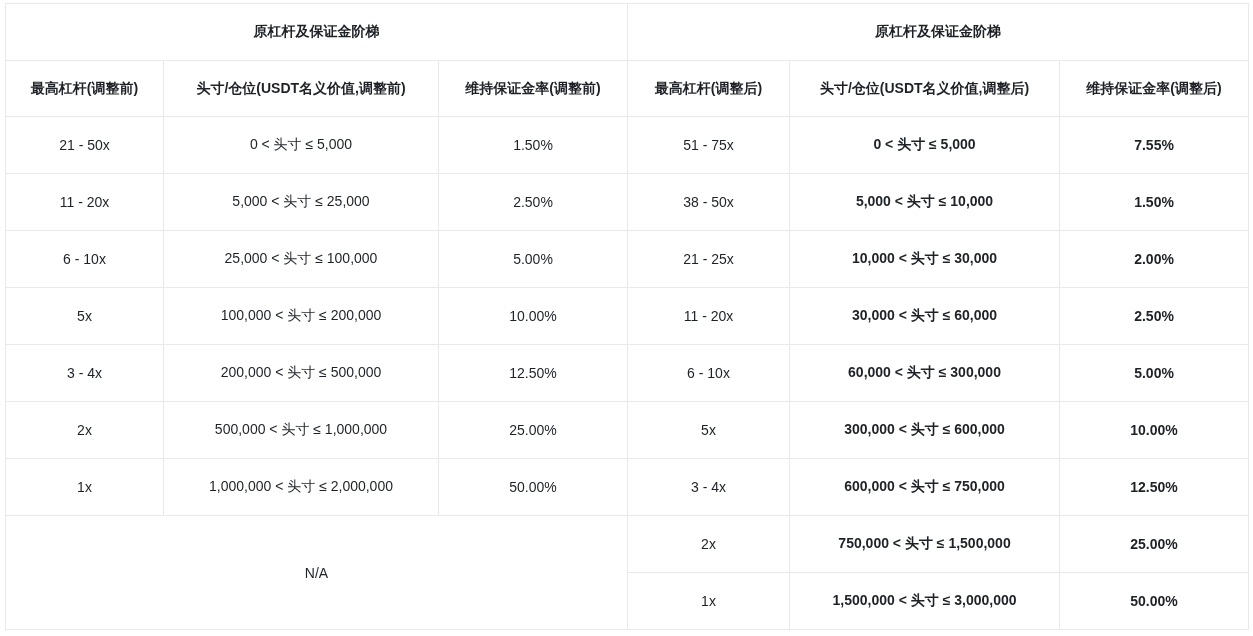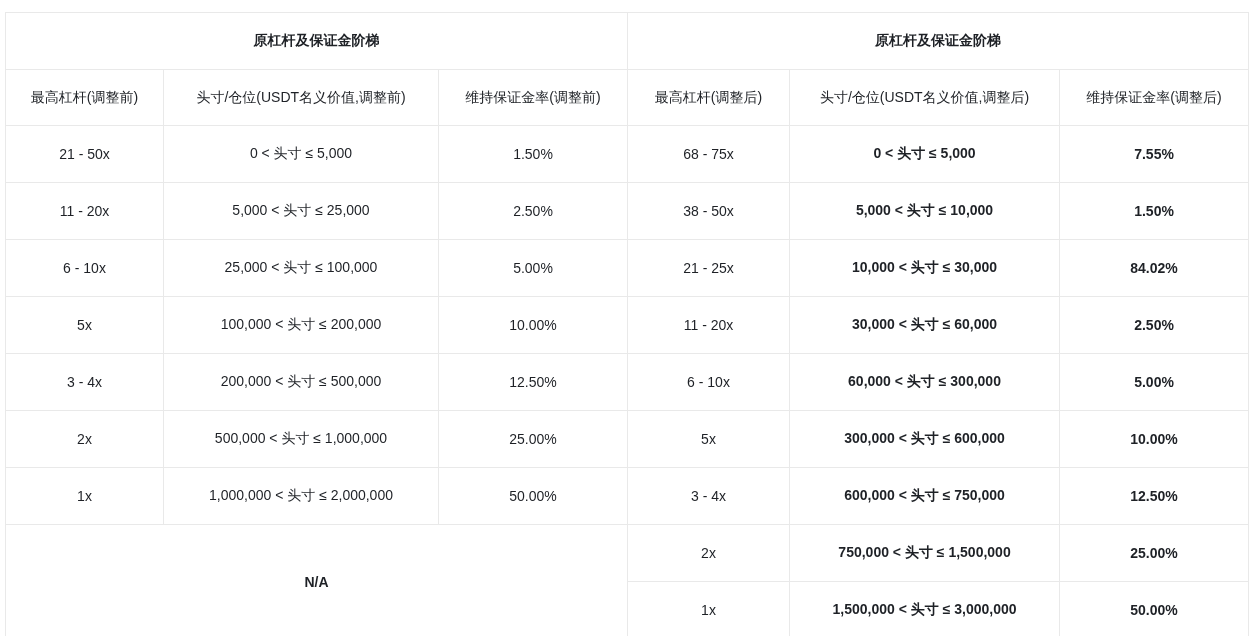--- a/index.html
+++ b/index.html
@@ -5,21 +5,21 @@
   html, body {
     margin: 0;
     padding: 0;
     background: #ffffff;
   }
   .page {
     width: 1253px;
     height: 636px;
     background: #ffffff;
     box-sizing: border-box;
-    padding: 12px 5px;
+    padding: 3px 5px;
     font-family: "Liberation Sans", "DejaVu Sans", sans-serif;
     border-radius: 9px;
   }
   table.tiers {
     border-collapse: collapse;
     table-layout: fixed;
     width: 1243px;
     color: #1e2126;
     font-size: 14px;
   }
@@ -32,33 +32,33 @@
     background: #ffffff;
     overflow: hidden;
     white-space: nowrap;
   }
   tr.group-row th {
     height: 56px;
     font-weight: 700;
   }
   tr.cols-row th {
     height: 55px;
-    font-weight: 400;
+    font-weight: 700;
     margin-top: 28px;
   }
   tbody td {
     height: 56px;
     font-weight: 400;
     margin-top: 28px;
   }
   tbody td.b {
     font-weight: 700;
   }
   td.na-cell {
-    font-weight: 700;
+    font-weight: 400;
   }
 </style>
 </head>
 <body>
 
 <div class="page">
   <table class="tiers">
     <colgroup>
       <col style="width:158px">
       <col style="width:275px">
@@ -79,39 +79,39 @@
         <th>最高杠杆(调整后)</th>
         <th>头寸/仓位(USDT名义价值,调整后)</th>
         <th>维持保证金率(调整后)</th>
       </tr>
     </thead>
     <tbody>
       <tr>
         <td>21 - 50x</td>
         <td>0 &lt; 头寸 ≤ 5,000</td>
         <td>1.50%</td>
-        <td>68 - 75x</td>
+        <td>51 - 75x</td>
         <td class="b">0 &lt; 头寸 ≤ 5,000</td>
         <td class="b">7.55%</td>
       </tr>
       <tr>
         <td>11 - 20x</td>
         <td>5,000 &lt; 头寸 ≤ 25,000</td>
         <td>2.50%</td>
         <td>38 - 50x</td>
         <td class="b">5,000 &lt; 头寸 ≤ 10,000</td>
         <td class="b">1.50%</td>
       </tr>
       <tr>
         <td>6 - 10x</td>
         <td>25,000 &lt; 头寸 ≤ 100,000</td>
         <td>5.00%</td>
         <td>21 - 25x</td>
         <td class="b">10,000 &lt; 头寸 ≤ 30,000</td>
-        <td class="b">84.02%</td>
+        <td class="b">2.00%</td>
       </tr>
       <tr>
         <td>5x</td>
         <td>100,000 &lt; 头寸 ≤ 200,000</td>
         <td>10.00%</td>
         <td>11 - 20x</td>
         <td class="b">30,000 &lt; 头寸 ≤ 60,000</td>
         <td class="b">2.50%</td>
       </tr>
       <tr>

